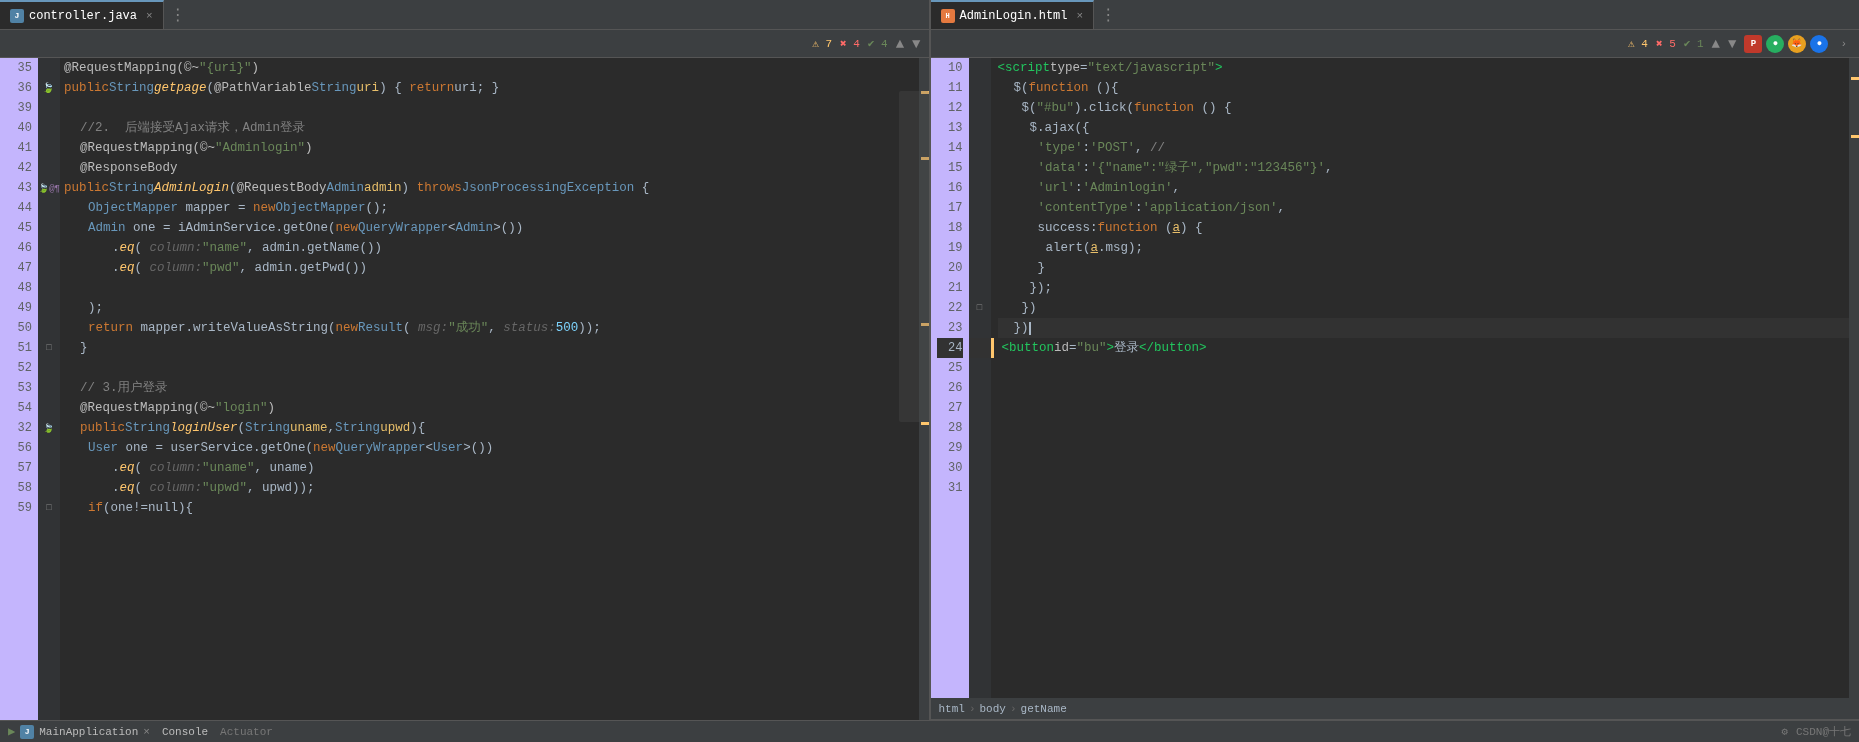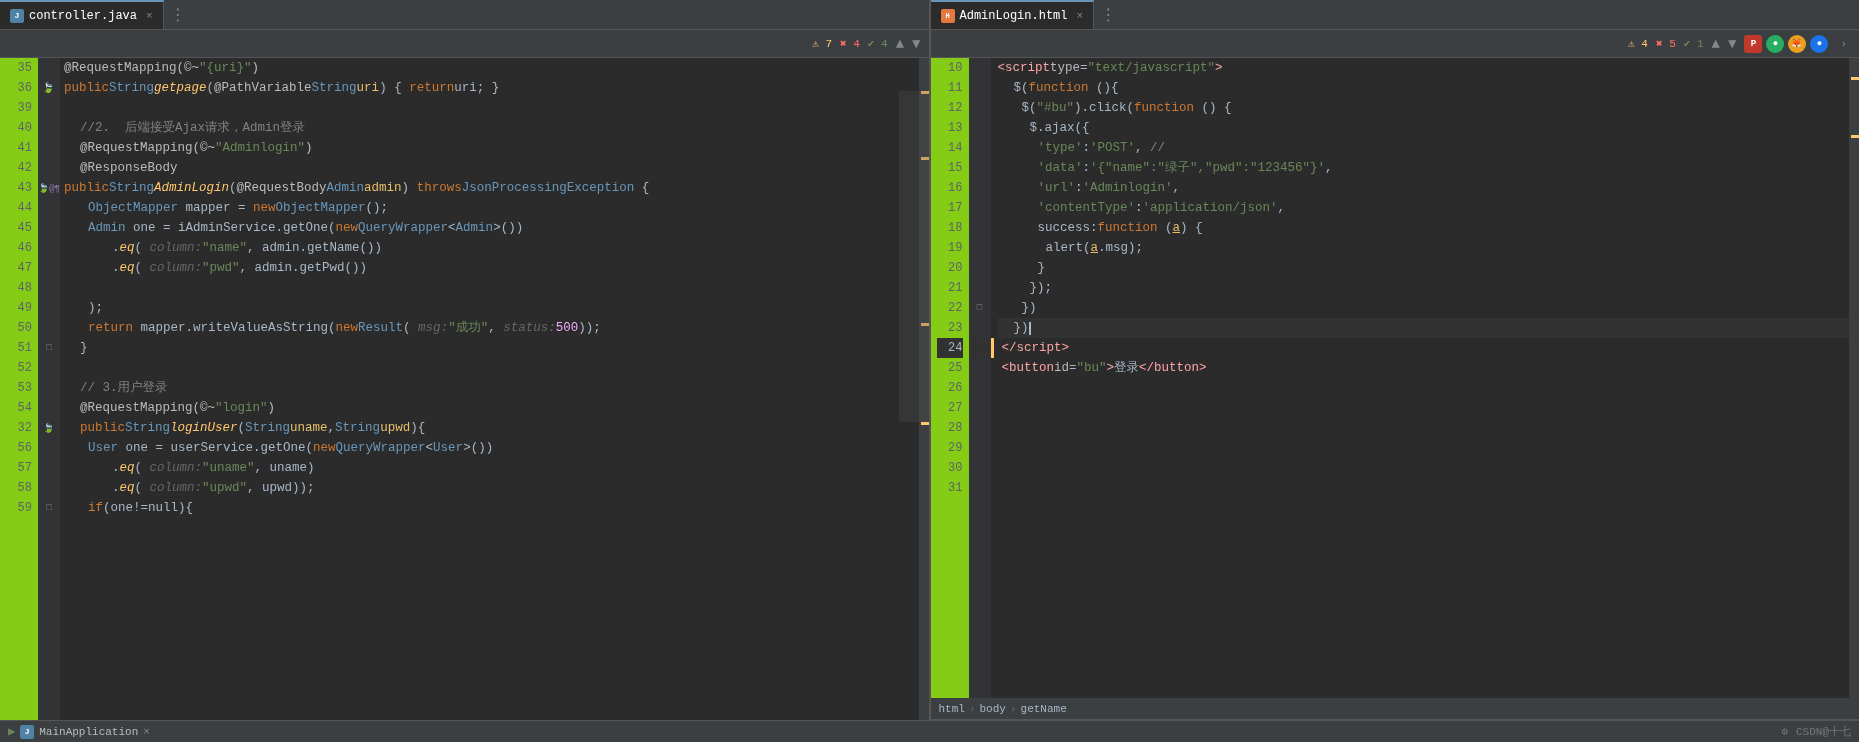--- a/index.html
+++ b/index.html
@@ -141,21 +141,21 @@
       background: #555;
     }
 
     .line-numbers {
       min-width: 38px;
       padding: 0 6px;
       text-align: right;
       color: #606366;
       font-size: 12px;
       line-height: 20px;
-      background: #84cc16;
+      background: #c4b5fd;
       user-select: none;
       flex-shrink: 0;
     }
     .line-numbers .ln {
       height: 20px;
       display: flex;
       align-items: center;
       justify-content: flex-end;
     }
 
@@ -187,27 +187,27 @@
       display: flex;
       align-items: center;
     }
     .code-line.current-line {
       background: #323232;
     }
 
     
     .kw { color: #cc7832; }
     .str { color: #6a8759; } 
-    .num { color: #f0abfc; } 
+    .num { color: #7dd3fc; } 
     .ann { color: #bbb; }
     .type { color: #6897bb; } 
     .fn { color: #ffc66d; font-style: italic; } 
     .param { color: #e8bf6a; } 
     .comment { color: #808080; }
-    .tag { color: #fca5a5; }
+    .tag { color: #22c55e; }
     .attr { color: #bababa; }
     .attr-val { color: #6a8759; }
     .js-kw { color: #cc7832; }
     .js-str { color: #6a8759; }
     .js-param { color: #e8bf6a; }
 
     
     .bottom-bar {
       height: 22px;
       background: #3c3f41;
@@ -577,21 +577,20 @@
         <div class="code-line"><span style="padding-left:40px"></span><span class="js-str">'type'</span>:<span class="js-str">'POST'</span>, <span class="comment">//</span></div>
         <div class="code-line"><span style="padding-left:40px"></span><span class="js-str">'data'</span>:<span class="js-str">'{"name":"绿子","pwd":"123456"}'</span>,</div>
         <div class="code-line"><span style="padding-left:40px"></span><span class="js-str">'url'</span>:<span class="js-str">'Adminlogin'</span>,</div>
         <div class="code-line"><span style="padding-left:40px"></span><span class="js-str">'contentType'</span>:<span class="js-str">'application/json'</span>,</div>
         <div class="code-line"><span style="padding-left:40px"></span>success:<span class="js-kw">function</span> (<span class="js-param" style="text-decoration:underline">a</span>) {</div>
         <div class="code-line"><span style="padding-left:48px"></span>alert(<span class="js-param" style="text-decoration:underline">a</span>.msg);</div>
         <div class="code-line"><span style="padding-left:40px"></span>}</div>
         <div class="code-line"><span style="padding-left:32px"></span>});</div>
         <div class="code-line"><span style="padding-left:24px"></span>})</div>
         <div class="code-line current-line" style="background:#323232;"><span style="padding-left:16px"></span>})<span style="display:inline-block;width:2px;height:13px;background:#a9b7c6;vertical-align:middle;"></span></div>
-        <div class="code-line"><span style="padding-left:4px"></span><span class="tag">&lt;/script&gt;</span></div>
         <div class="code-line"><span style="padding-left:4px"></span><span class="tag">&lt;button</span> <span class="attr">id</span>=<span class="attr-val">"bu"</span><span class="tag">&gt;</span>登录<span class="tag">&lt;/button&gt;</span></div>
         <div class="code-line"></div>
         <div class="code-line"></div>
         <div class="code-line"></div>
       </div>
 
       <div style="width:10px; background:#3c3f41; flex-shrink:0; position:relative;">
         <div style="position:absolute;right:0;top:3%;width:8px;height:3px;background:#ffc66d;"></div>
         <div style="position:absolute;right:0;top:12%;width:8px;height:3px;background:#ffc66d;"></div>
       </div>
@@ -608,17 +607,21 @@
 
 </div>
 
 <div class="bottom-bar">
   <div class="bottom-run">
     <span class="run-icon">▶</span>
     <div class="java-icon" style="width:14px;height:14px;font-size:8px;">J</div>
     <span>MainApplication</span>
     <span style="cursor:pointer;color:#888;">×</span>
   </div>
+  <div class="bottom-tabs-area">
+    <span style="cursor:pointer;color:#bbb;">Console</span>
+    <span style="cursor:pointer;color:#777;">Actuator</span>
+  </div>
   <div class="bottom-right">
     <span style="cursor:pointer;">⚙</span>
     <span>CSDN@十七</span>
   </div>
 </div>
 
 </body></html>

